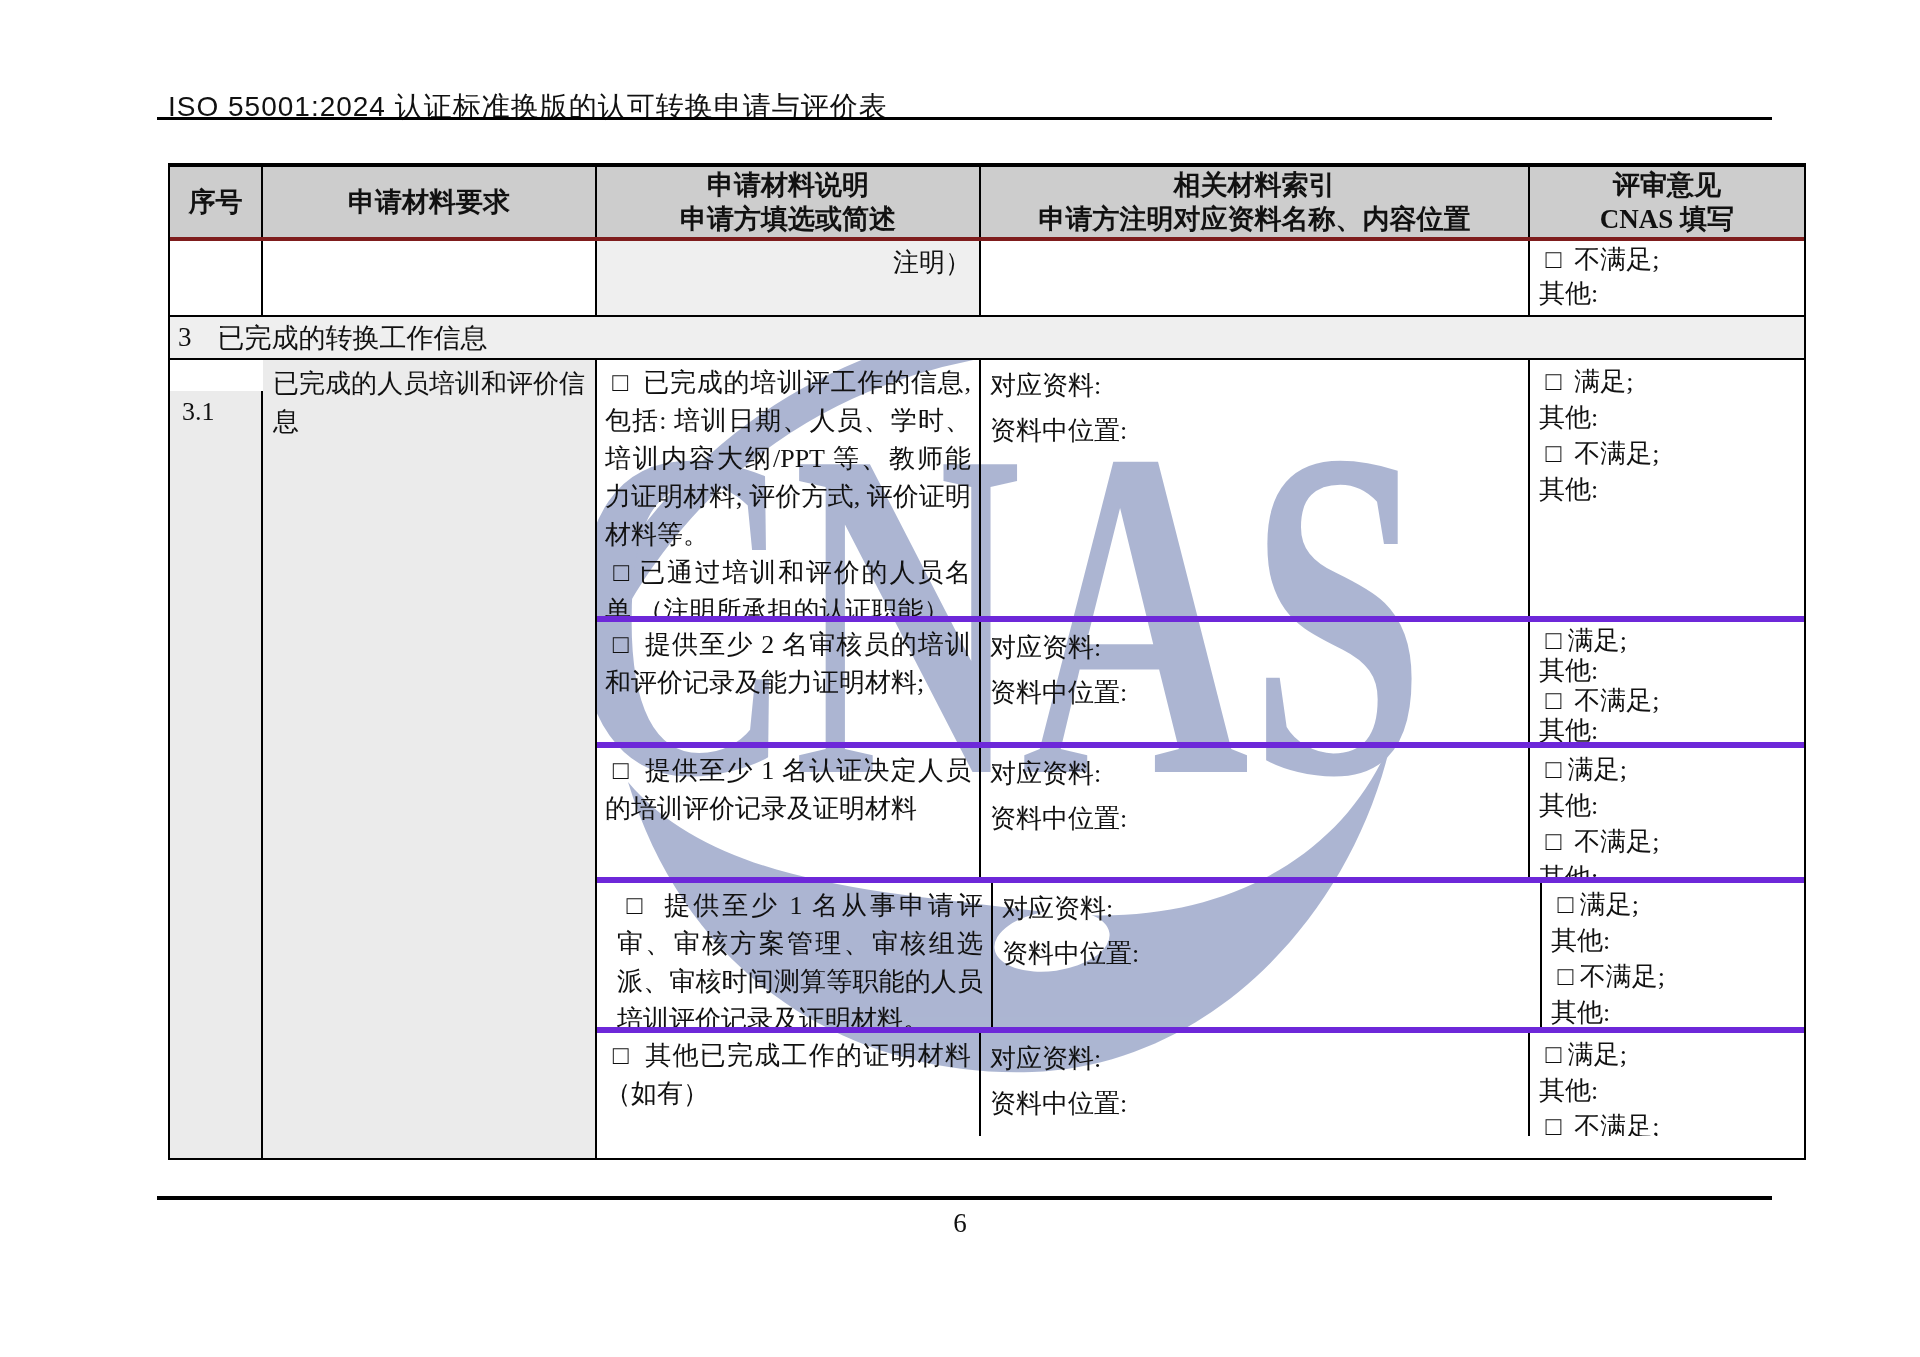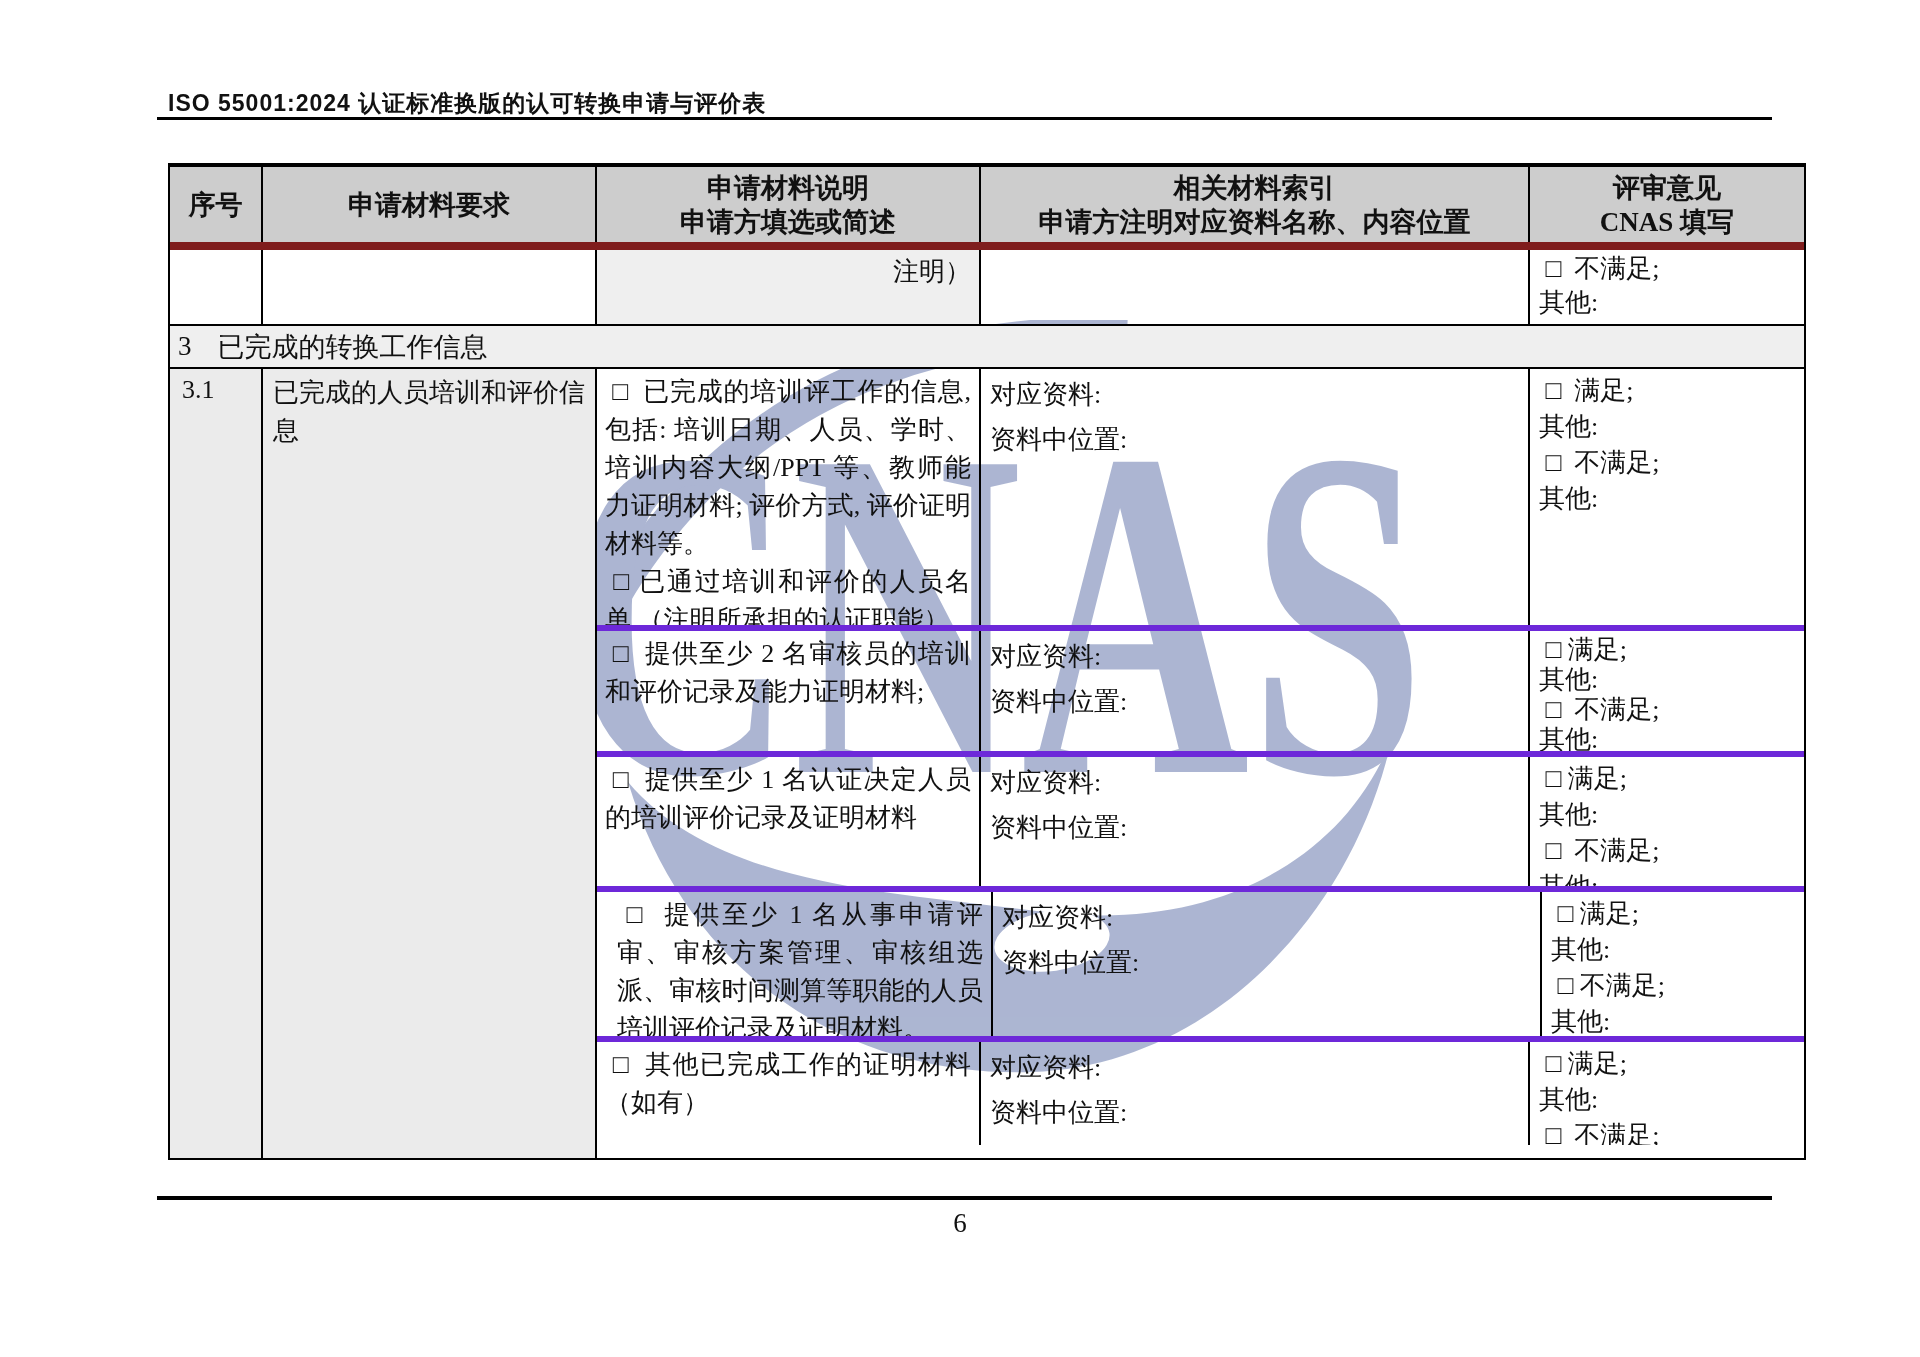--- a/index.html
+++ b/index.html
@@ -4,61 +4,61 @@
 <style>
   html,body{margin:0;padding:0;}
   body{
     width:1920px;height:1357px;position:relative;background:#ffffff;
     font-family:"Liberation Serif","DejaVu Serif",serif;color:#111;
     overflow:hidden;
   }
   .doc-title{
     position:absolute;left:168px;top:88px;
     font-family:"Liberation Sans","DejaVu Sans",sans-serif;
-    font-size:23px;font-weight:700;letter-spacing:1px;white-space:nowrap;
+    font-size:28px;font-weight:400;letter-spacing:1px;white-space:nowrap;
   }
   .title-rule{position:absolute;left:157px;top:117px;width:1615px;height:3px;background:#000;}
   .footer-rule{position:absolute;left:157px;top:1196px;width:1615px;height:4px;background:#000;}
   .page-number{position:absolute;left:0;top:1208px;width:1920px;text-align:center;font-size:27px;}
 
   
   .watermark{position:absolute;left:540px;top:320px;width:900px;height:760px;z-index:0;pointer-events:none;}
 
   
   .app-table{
     position:absolute;left:168px;top:163px;width:1638px;height:997px;z-index:1;
     border-top:4px solid #000;border-left:2px solid #000;border-right:2px solid #000;border-bottom:2px solid #000;
     box-sizing:border-box;background:transparent;overflow:hidden;
   }
   .trow{display:flex;box-sizing:border-box;}
   .cell{box-sizing:border-box;position:relative;}
   .vline{border-right:2px solid #000;}
   .hline{border-bottom:6px solid #6d28d9;}
 
   
-  .header-row{height:83px;background:#cdcdcd;border-bottom:8px solid #7f1d1d;}
+  .header-row{height:74px;background:#cdcdcd;border-bottom:4px solid #7f1d1d;}
   .header-cell{display:flex;flex-direction:column;justify-content:center;align-items:center;
     font-weight:700;font-size:27px;line-height:34px;text-align:center;}
   .w-c1{width:93px;} .w-c2{width:334px;} .w-c3{width:384px;text-align:right;} .w-c4{width:549px;} .w-c5{flex:1;}
 
   
   .carryover-row{height:76px;border-bottom:2px solid #000;}
   .cell-text{font-size:26px;line-height:38px;padding:3px 8px 0 8px;}
   .bg-soft{background:#efefef;}
 
   
   .section-row{height:43px;background:#efefef;border-bottom:2px solid #000;
     font-size:27px;display:flex;align-items:center;}
   .section-no{padding-left:8px;}
   .section-title{margin-left:26px;}
 
   
   .row31{height:798px;}
   .bg-col{background:#ebebeb;}
-  .cell-no{font-size:26px;padding:6px 0 13px 12px;}
+  .cell-no{font-size:26px;padding:6px 0 13px 12px;margin-top:31px;}
   .cell-req{font-size:26px;line-height:38px;padding:5px 10px 0 10px;text-align:justify;}
   .subrows{width:1207px;display:flex;flex-direction:column;}
   .subrow{display:flex;box-sizing:border-box;}
   .sr1{height:262px;} .sr2{height:126px;} .sr3{height:135px;} .sr4{height:150px;padding-left:12px;} .sr5{height:103px;}
   .sub-c3{width:384px;} .sub-c4{width:549px;} .sub-c5{flex:1;}
   .cell-desc{font-size:26px;line-height:38px;padding:4px 8px 0 8px;white-space:pre-wrap;text-align:justify;overflow:hidden;}
   .cell-material{padding:3px 0 0 9px;overflow:hidden;}
   .cell-material .line{font-size:26px;line-height:45px;white-space:pre;}
   .cell-opinion{padding:4px 0 0 9px;overflow:hidden;}
   .cell-opinion .line{font-size:26px;line-height:36px;white-space:pre;}

